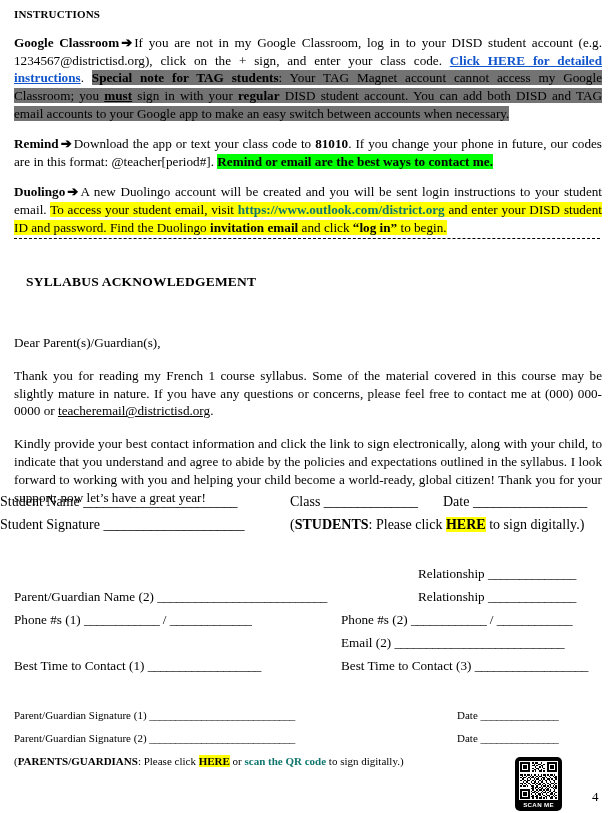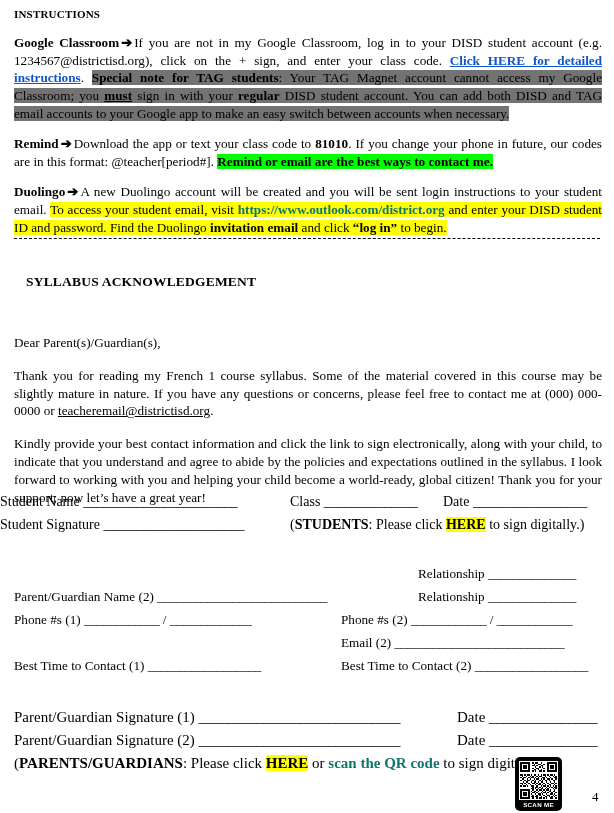--- a/index.html
+++ b/index.html
@@ -115,21 +115,21 @@
     left: 14px;
     top: 566px;
     width: 588px;
     font-size: 13.2px;
   }
   .form-area3 {
     position: absolute;
     left: 14px;
     top: 709px;
     width: 588px;
-    font-size: 15px;
+    font-size: 11px;
   }
   .qr-wrap {
     position: absolute;
     left: 515px;
     top: 757px;
     width: 55px;
   }
   .qr-frame {
     background: #000000;
     border-radius: 5px;
@@ -209,21 +209,21 @@
     </div>
     <div class="frow">
       <span class="fcol" style="left:0px;"><span>Phone #s (1)</span> <span class="ul">____________</span> <span>/</span> <span class="ul">_____________</span></span>
       <span class="fcol" style="left:327px;"><span>Phone #s (2)</span> <span class="ul">____________</span> <span>/</span> <span class="ul">____________</span></span>
     </div>
     <div class="frow">
       <span class="fcol" style="left:327px;"><span>Email (2)</span> <span class="ul">___________________________</span></span>
     </div>
     <div class="frow">
       <span class="fcol" style="left:0px;"><span>Best Time to Contact (1)</span> <span class="ul">__________________</span></span>
-      <span class="fcol" style="left:327px;"><span>Best Time to Contact (2)</span> <span class="ul">__________________</span></span>
+      <span class="fcol" style="left:327px;"><span>Best Time to Contact (3)</span> <span class="ul">__________________</span></span>
     </div>
   </div>
 
   <div class="form-area3">
     <div class="frow">
       <span class="fcol" style="left:0px;"><span>Parent/Guardian Signature (1)</span> <span class="ul">____________________________</span></span>
       <span class="fcol" style="left:443px;"><span>Date</span> <span class="ul">_______________</span></span>
     </div>
     <div class="frow">
       <span class="fcol" style="left:0px;"><span>Parent/Guardian Signature (2)</span> <span class="ul">____________________________</span></span>

